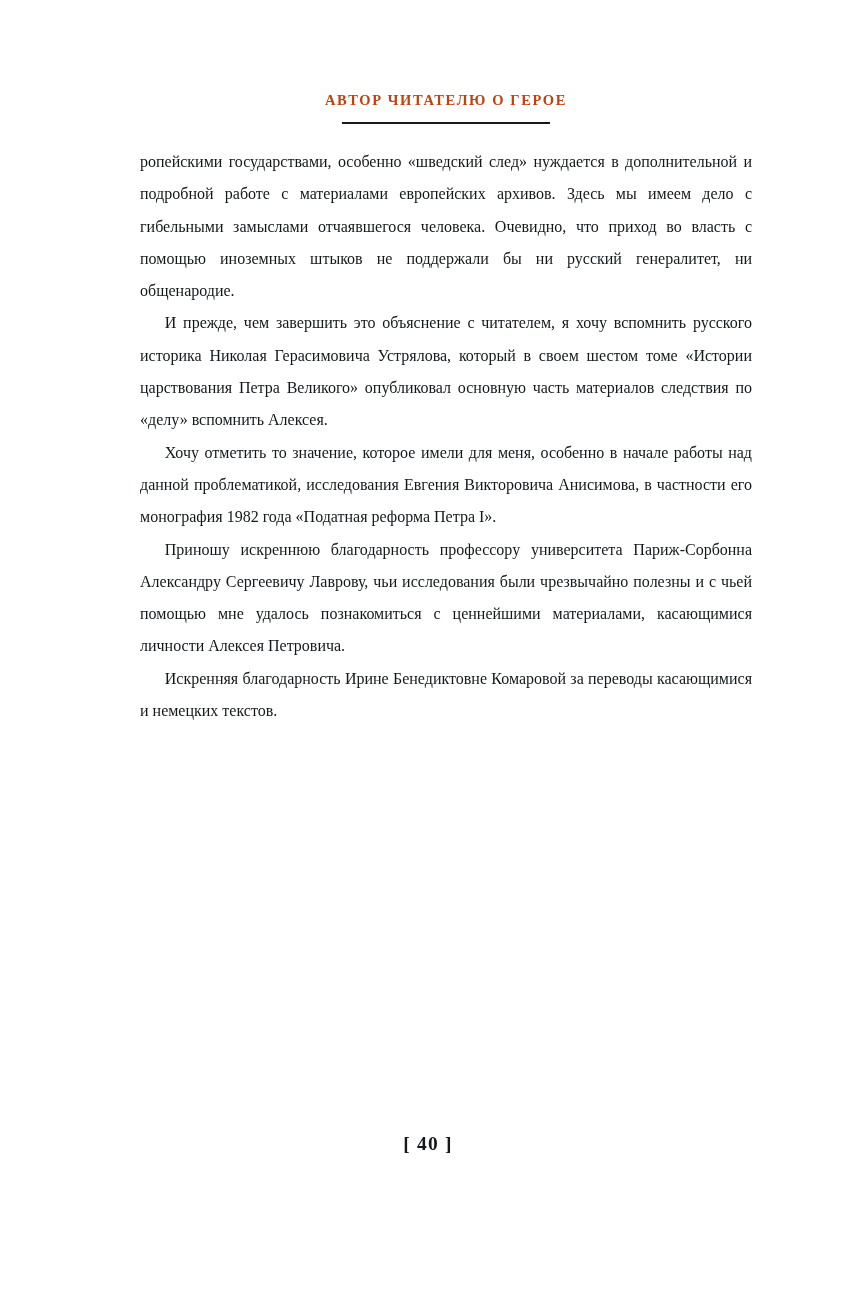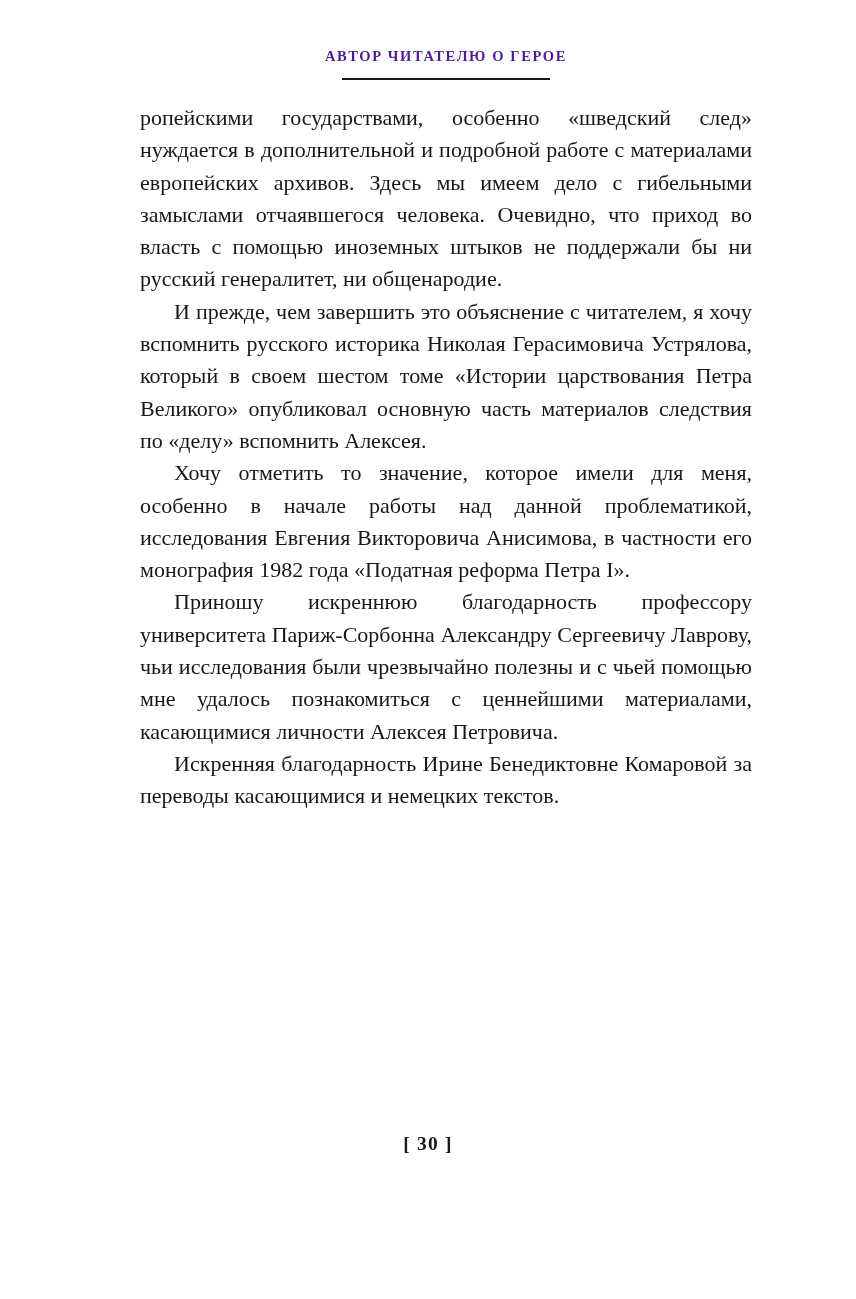--- a/index.html
+++ b/index.html
@@ -28,32 +28,32 @@
     top: 0;
     width: 612px;
   }
   .running-head {
     text-align: center;
     font-family: "Liberation Serif", "DejaVu Serif", serif;
     font-size: 14.5px;
     letter-spacing: 1.6px;
     text-transform: uppercase;
     font-weight: 700;
-    color: #4c1d95;
-    margin-top: 48px;
+    color: #c2410c;
+    margin-top: 92px;
   }
   .head-rule {
     width: 208px;
     height: 2px;
     background: #14191d;
     margin: 13px auto 0 auto;
   }
   .body-text {
     margin-top: 22px;
-    font-size: 22px;
+    font-size: 16px;
     line-height: 32.3px;
     text-align: justify;
     text-justify: inter-word;
     color: #13181c;
     hyphens: manual;
   }
   .body-text p {
     margin: 0;
     text-indent: 0;
   }
@@ -84,14 +84,14 @@
     <div class="body-text">
       <p>ропейскими государствами, особенно «шведский след» нуждается в дополнительной и подробной работе с материалами европейских архивов. Здесь мы имеем дело с гибельными замыслами отчаявшегося человека. Очевидно, что приход во власть с помощью иноземных штыков не поддержали бы ни русский генералитет, ни общенародие.</p>
       <p class="ind">И прежде, чем завершить это объяснение с читателем, я хочу вспомнить русского историка Николая Герасимовича Устрялова, который в своем шестом томе «Истории царствования Петра Великого» опубликовал основную часть материалов следствия по «делу» вспомнить Алексея.</p>
       <p class="ind">Хочу отметить то значение, которое имели для меня, особенно в начале работы над данной проблематикой, исследования Евгения Викторовича Анисимова, в частности его монография 1982 года «Податная реформа Петра I».</p>
       <p class="ind">Приношу искреннюю благодарность профессору университета Париж-Сорбонна Александру Сергеевичу Лаврову, чьи исследования были чрезвычайно полезны и с чьей помощью мне удалось познакомиться с ценнейшими материалами, касающимися личности Алексея Петровича.</p>
       <p class="ind">Искренняя благодарность Ирине Бенедиктовне Комаровой за переводы касающимися и немецких текстов.</p>
     </div>
 
   </div>
 
-  <div class="folio">[ 30 ]</div>
+  <div class="folio">[ 40 ]</div>
 </div>
 
 </body></html>

